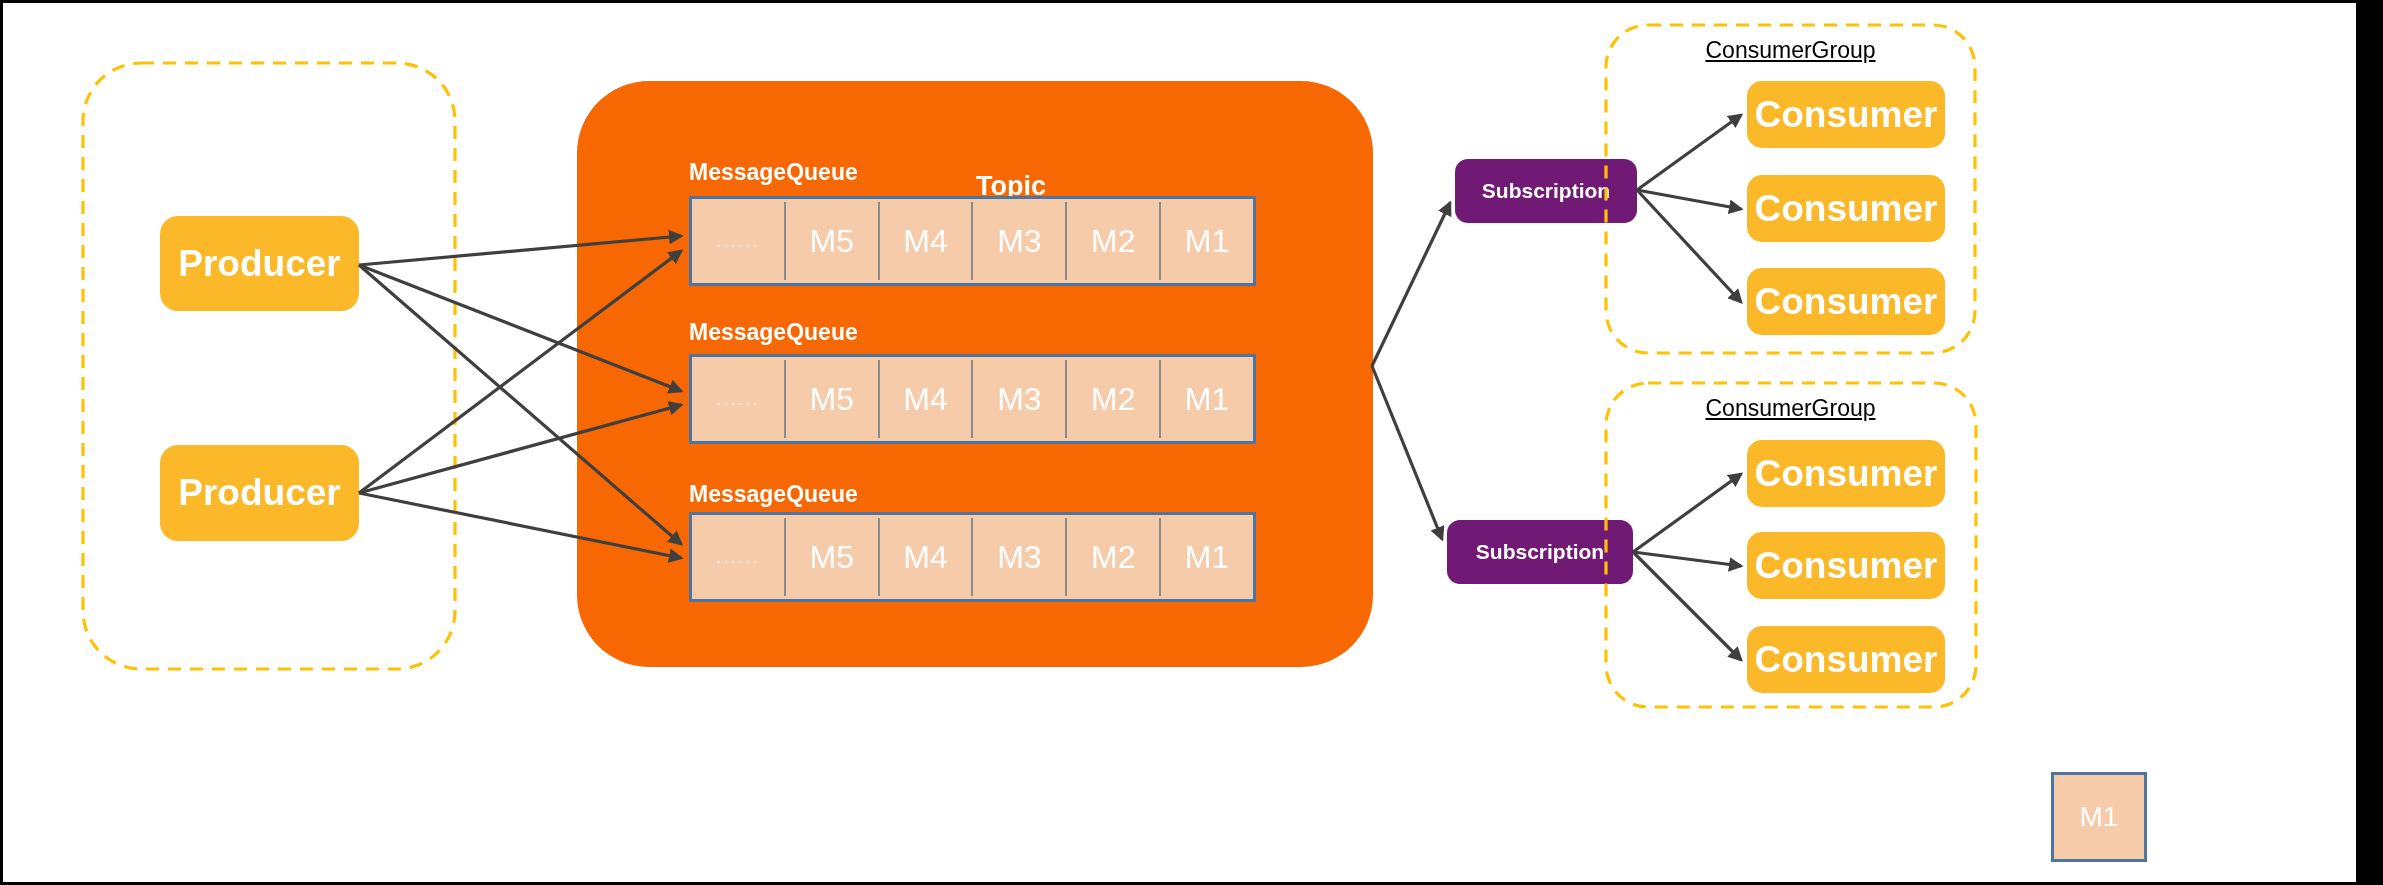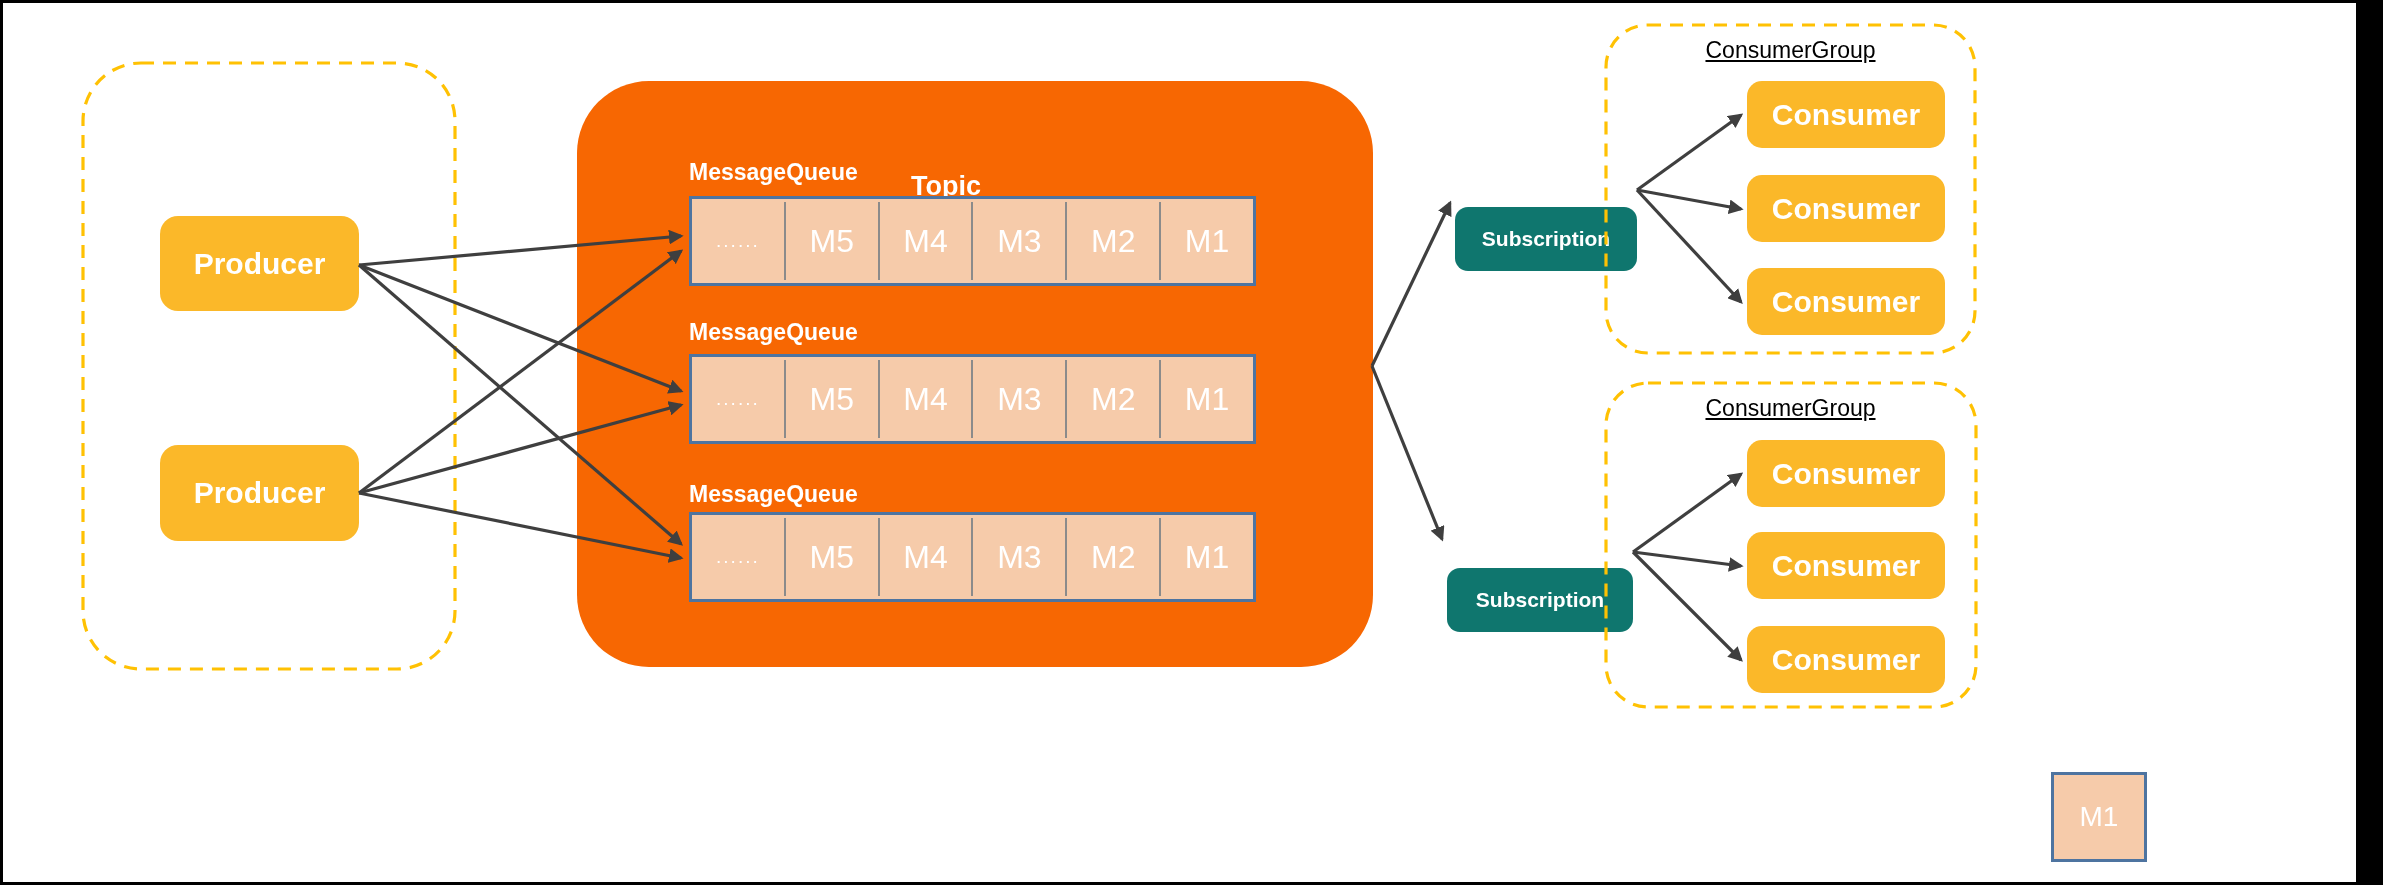--- a/index.html
+++ b/index.html
@@ -8,24 +8,24 @@
     width:2383px;height:885px;
     box-sizing:border-box;
     background:#ffffff;
     border:3px solid #000000;
     overflow:hidden;
     font-family:"Liberation Sans", sans-serif;
   }
   .abs{position:absolute;}
   .overlay{position:absolute;left:0;top:0;pointer-events:none;}
   .box{display:flex;align-items:center;justify-content:center;color:#ffffff;box-sizing:border-box;}
-  .amber{background:#FBB829;border-radius:18px;font-size:30px;font-weight:700;}
-  .subbox{background:#0f766e;border-radius:13px;font-size:21px;font-weight:700;margin-top:48px;}
+  .amber{background:#FBB829;border-radius:18px;font-size:37px;font-weight:700;}
+  .subbox{background:#701a75;border-radius:13px;font-size:21px;font-weight:700;}
   .topic{background:#F76702;border-radius:72px;}
-  .topic-title{color:#ffffff;font-size:27px;font-weight:700;text-align:left;}
+  .topic-title{color:#ffffff;font-size:27px;font-weight:700;text-align:center;}
   .qlabel{color:#ffffff;font-size:23px;font-weight:700;}
   .qrow{display:flex;background:#F6CBAA;border:3px solid #4E74A0;box-sizing:border-box;}
   .qcell{flex:1;display:flex;align-items:center;justify-content:center;color:#ffffff;font-size:32px;}
   .qcell.dots{font-size:19px;letter-spacing:2px;}
   .qsep{width:2px;background:#8B8B8B;margin:3px 0;flex:0 0 2px;}
   .glabel{color:#000000;font-size:23px;font-weight:400;text-align:center;text-decoration:underline;}
   .legend-cell{background:#F6CBAA;border:3px solid #4E74A0;color:#ffffff;font-size:28px;}
   .caption{font-size:23px;line-height:31px;color:#000000;}
   .right-band{position:absolute;top:0;bottom:0;right:0;width:24px;background:#000000;}
 </style>

